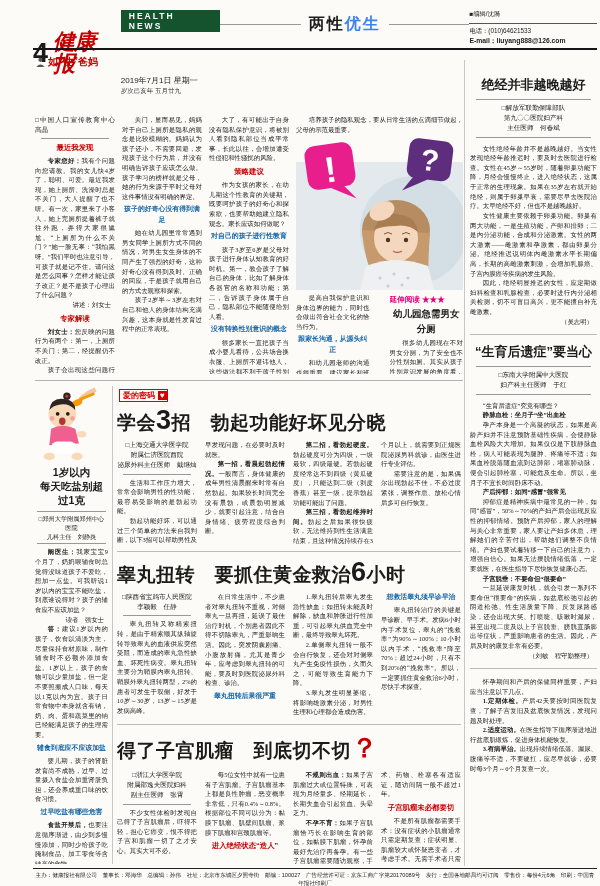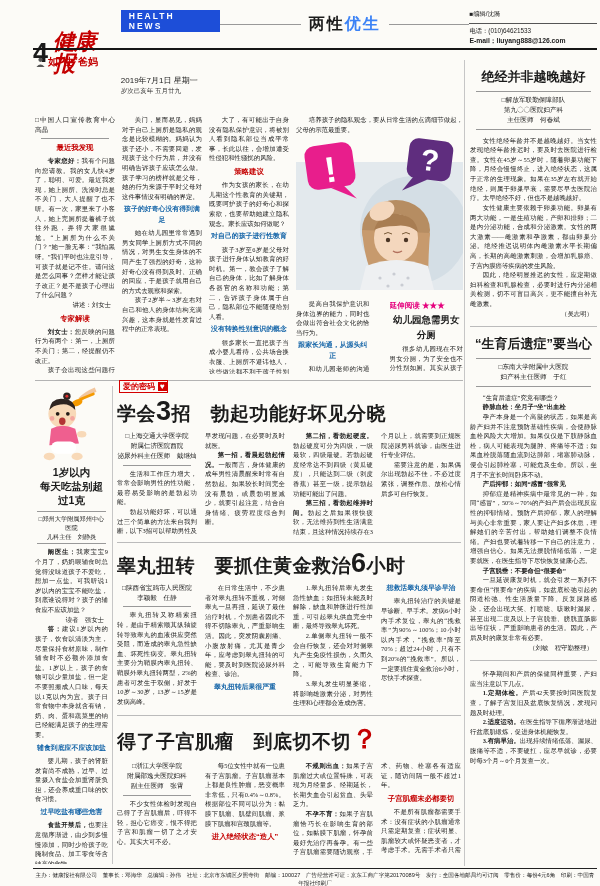--- a/index.html
+++ b/index.html
@@ -4,21 +4,21 @@
 <style>
   html,body{margin:0;padding:0;background:#e9e8e4;}
   .page{position:relative;width:600px;height:886px;background:#fcfbf7;overflow:hidden;
         font-family:"Liberation Serif","DejaVu Serif",serif;color:#1b1b1b;}
   
   .header{position:absolute;left:33px;right:3px;top:10px;height:36px;display:flex;justify-content:space-between;align-items:flex-start;}
   .h-left{display:flex;align-items:center;gap:5px;}
   .pageno{font-family:"Liberation Sans",sans-serif;font-size:27px;font-weight:900;line-height:1;}
   .logo{font-style:italic;font-weight:bold;color:#c40000;font-size:22px;letter-spacing:-1px;line-height:1;}
   .h-meta{display:flex;flex-direction:column;gap:1px;}
-  .en-bar{background:#1d4ed8;color:#fff;font-family:"Liberation Sans",sans-serif;font-weight:bold;font-size:8.5px;letter-spacing:2px;padding:1px 8px;display:inline-block;}
+  .en-bar{background:#14532d;color:#fff;font-family:"Liberation Sans",sans-serif;font-weight:bold;font-size:8.5px;letter-spacing:2px;padding:1px 8px;display:inline-block;}
   .date{font-family:"Liberation Sans",sans-serif;font-size:8px;font-weight:normal;margin-top:42px;}
   .lunar{font-family:"Liberation Sans",sans-serif;font-size:6.5px;color:#333;}
   .h-center{display:flex;align-items:center;gap:8px;width:250px;margin-top:4px;}
   .hline{flex:1;border-top:1px solid #999;height:0;}
   .sec-black,.sec-red{font-family:"Liberation Sans",sans-serif;font-weight:900;font-size:16px;letter-spacing:2px;white-space:nowrap;}
   .sec-red{color:#3b82f6;}
   .h-right{width:128px;font-family:"Liberation Sans",sans-serif;font-size:6.3px;color:#222;}
   .editor{margin-bottom:4px;}
   .contact{border-top:1px solid #555;padding-top:2px;line-height:1.6;}
   .email{font-weight:bold;font-size:6.8px;}
@@ -39,45 +39,45 @@
   .fl-sign{text-align:right;padding-right:4px;}
   .fl-hr{border-top:1px solid #999;margin:3px 6px;}
   .fl-pink{color:#e5007d;font-weight:bold;font-size:7.6px;font-family:"Liberation Sans",sans-serif;text-indent:0;margin:1px 0;}
   .fl-bt{font-weight:900;font-size:9.5px;font-family:"Liberation Sans",sans-serif;text-align:center;margin:2px 0;text-indent:0;}
   
   .main-body{position:absolute;left:35px;top:115px;width:428px;height:259px;display:flex;gap:7px;}
   .mcol{width:80px;height:259px;overflow:hidden;}
   .m-right{width:167px;display:flex;flex-direction:column;}
   .m-top{height:23px;overflow:hidden;}
   .photo{width:167px;height:152px;display:block;}
-  .m-bot{display:flex;gap:20px;flex:1;overflow:hidden;margin-top:9px;}
+  .m-bot{display:flex;gap:20px;flex:1;overflow:hidden;margin-top:3px;}
   .m-b4,.m-b5{width:80px;overflow:hidden;}
   .mainrule{position:absolute;left:35px;width:428px;top:380px;border-top:1px solid #b3b3b3;}
   
   .leftcol{position:absolute;left:35px;top:386px;width:73px;height:478px;overflow:hidden;}
   .babysvg{display:block;margin:0 auto;}
   .lefttitle{font-family:"Liberation Sans",sans-serif;font-weight:900;font-size:10.5px;text-align:center;line-height:1.35;margin:3px 0;}
   .leftby{font-size:6.2px;text-align:center;border-top:1px solid #999;border-bottom:1px solid #999;padding:2px 0;margin:3px 2px;line-height:1.5;}
   .vr1{position:absolute;left:112px;top:386px;height:478px;border-left:1px solid #c6c6c6;}
   .vr2{position:absolute;left:464px;top:60px;height:806px;border-left:1px solid #c6c6c6;}
   
-  .mid{position:absolute;left:117px;top:375px;width:344px;height:481px;overflow:hidden;}
+  .mid{position:absolute;left:117px;top:384px;width:344px;height:481px;overflow:hidden;}
   .lovecode{display:inline-flex;align-items:center;border:1px solid #d40000;color:#d40000;
             font-family:"Liberation Sans",sans-serif;font-weight:bold;font-size:8px;padding:0 0 0 3px;margin-left:2px;}
   .lovecode .heart{background:#d40000;color:#fff;padding:0 2px;margin-left:3px;font-size:8px;}
   .mid-title{text-align:left;font-family:"Liberation Sans",sans-serif;font-weight:900;font-size:19px;letter-spacing:0.5px;margin:3px 0 4px;}
   .mid-title .big{font-size:27px;font-weight:900;}
   .mid-title .bigred{font-size:27px;font-weight:900;color:#c40000;}
   .cols4{column-count:4;column-gap:8px;column-fill:auto;overflow:hidden;}
   #cols-ed{height:106px;}
   #cols-tw{height:127px;}
   #cols-fib{height:97px;}
   .midrule{border-top:1px solid #bbb;margin:5px 0;}
   
-  .sidebar{position:absolute;left:470px;top:60px;width:127px;height:806px;overflow:hidden;}
+  .sidebar{position:absolute;left:470px;top:68px;width:127px;height:806px;overflow:hidden;}
   .sb-title{font-family:"Liberation Sans",sans-serif;font-weight:900;font-size:13px;text-align:center;margin:8px 0 5px;}
   .sb-byline{border-top:1px solid #999;border-bottom:1px solid #999;padding:3px 0;margin:4px 6px 6px;text-align:center;font-size:6.6px;line-height:1.55;}
   .sb-div{border-top:1px solid #bbb;margin:8px 0;}
   
   .footrule{position:absolute;left:33px;right:3px;top:868px;border-top:1.5px solid #222;}
   .footer{position:absolute;left:33px;right:3px;top:872px;font-family:"Liberation Sans",sans-serif;font-size:5.6px;text-align:center;color:#222;}
 </style>
 </head>
 <body>
 

